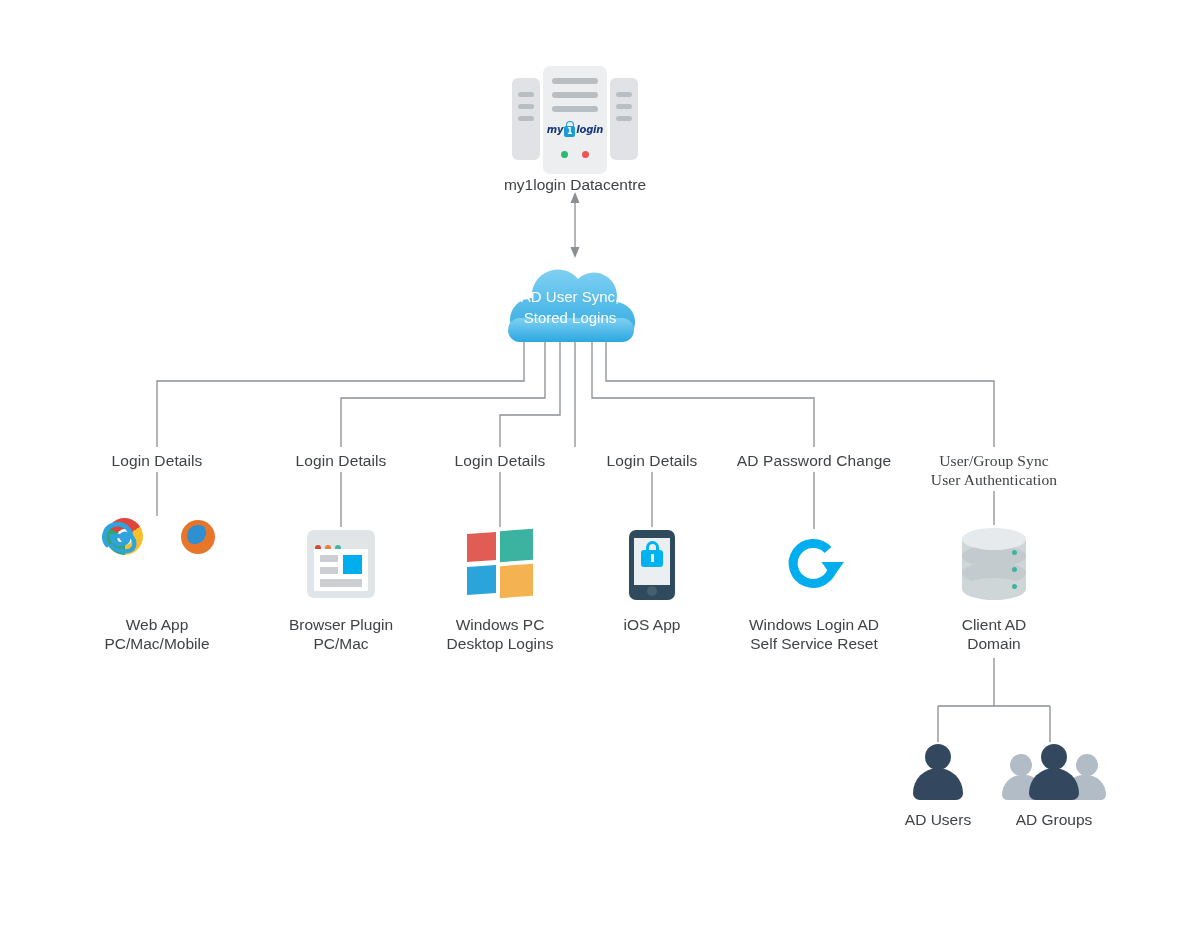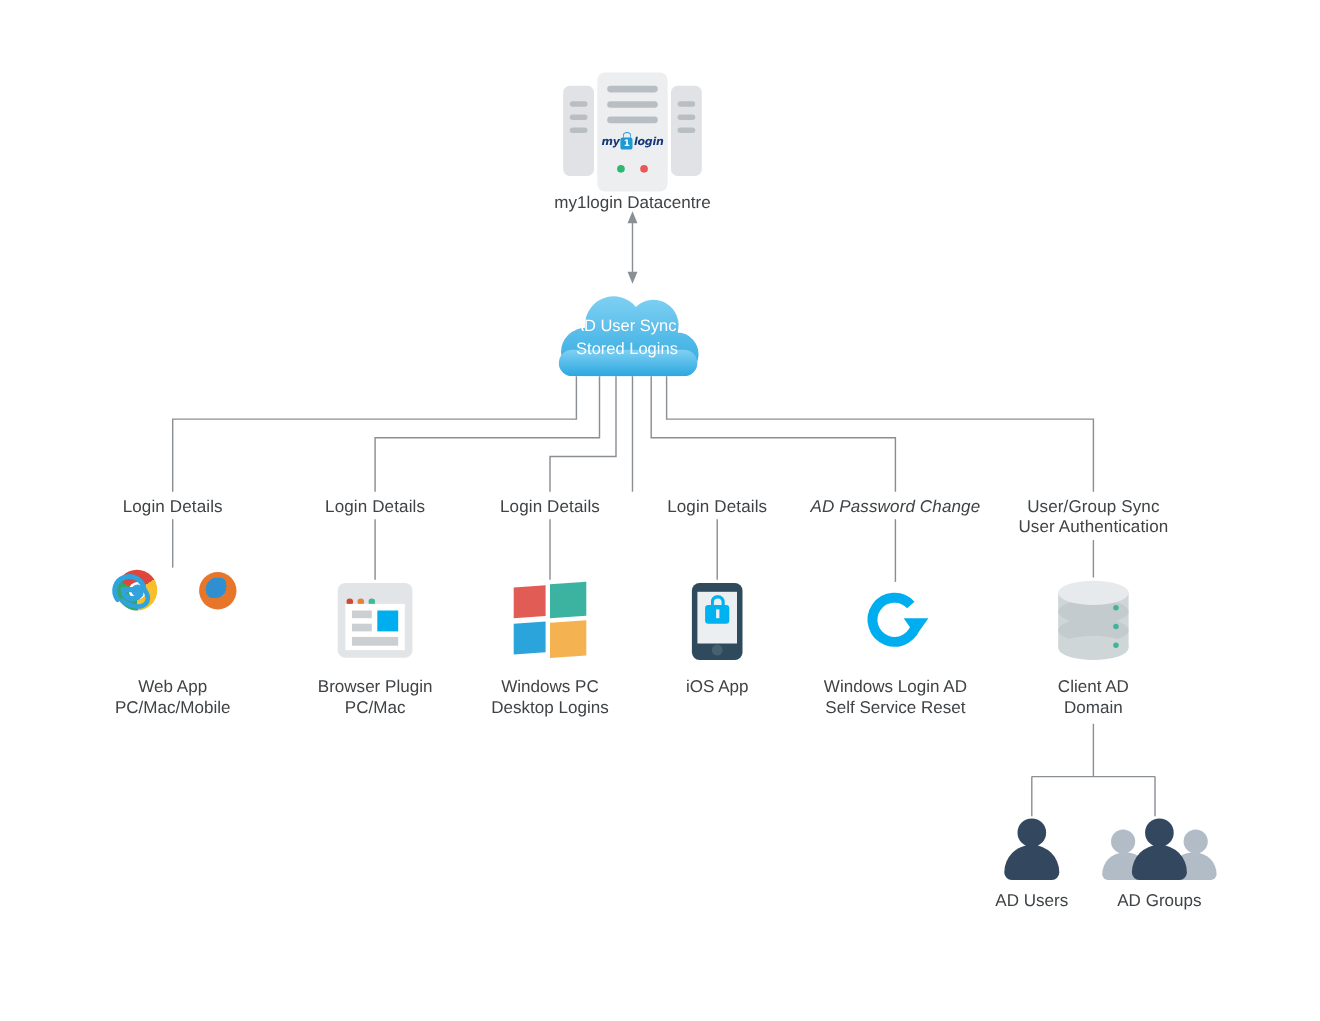--- a/index.html
+++ b/index.html
@@ -209,22 +209,22 @@
       <rect x="14" y="60" width="126" height="24" rx="12" fill="url(#cg)"></rect>
     </svg>
     <div class="cloud-text">AD User Sync,
 Stored Logins</div>
   </div>
 
   <div class="lbl" style="left:77px;top:451px;width:160px;">Login Details</div>
   <div class="lbl" style="left:261px;top:451px;width:160px;">Login Details</div>
   <div class="lbl" style="left:420px;top:451px;width:160px;">Login Details</div>
   <div class="lbl" style="left:572px;top:451px;width:160px;">Login Details</div>
-  <div class="lbl" style="left:714px;top:451px;width:200px;font-style:italic;">AD Password Change</div>
-  <div class="lbl" style="left:894px;top:451px;width:200px;">User/Group Sync
+  <div class="lbl" style="left:714px;top:451px;width:200px;">AD Password Change</div>
+  <div class="lbl" style="left:894px;top:451px;width:200px;font-family:Liberation Serif, serif;">User/Group Sync
 User Authentication</div>
 
   <div class="icon browsers">
     <span class="ball chrome"></span>
     <span class="ball firefox"></span>
     <span class="ie">
       <svg class="ie-glyph" viewBox="0 0 38 38" xmlns="http://www.w3.org/2000/svg">
         <path d="M7 27 C2 20 4 10 13 7 c8-3 17 2 18 11 h-19 c0 6 5 9 10 8 3-.5 5-2 6-4" fill="none" stroke="#2ea3dd" stroke-width="4.6" stroke-linecap="round"></path>
         <path d="M31 18 c4 4 5 11 0 14 -5 3-14 1-20-4" fill="none" stroke="#2ea3dd" stroke-width="4.2" stroke-linecap="round"></path>
       </svg>

